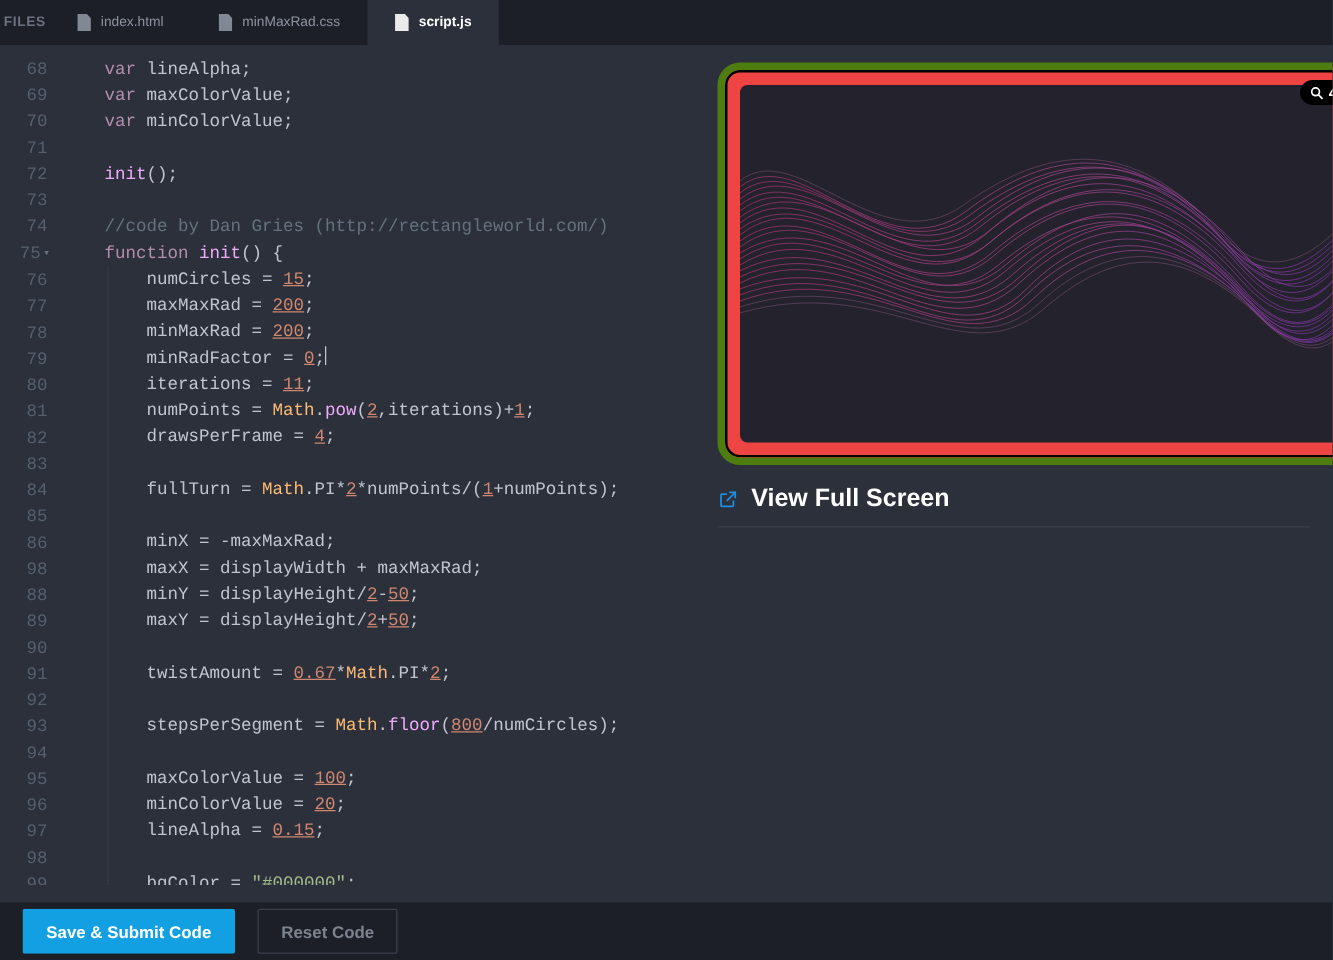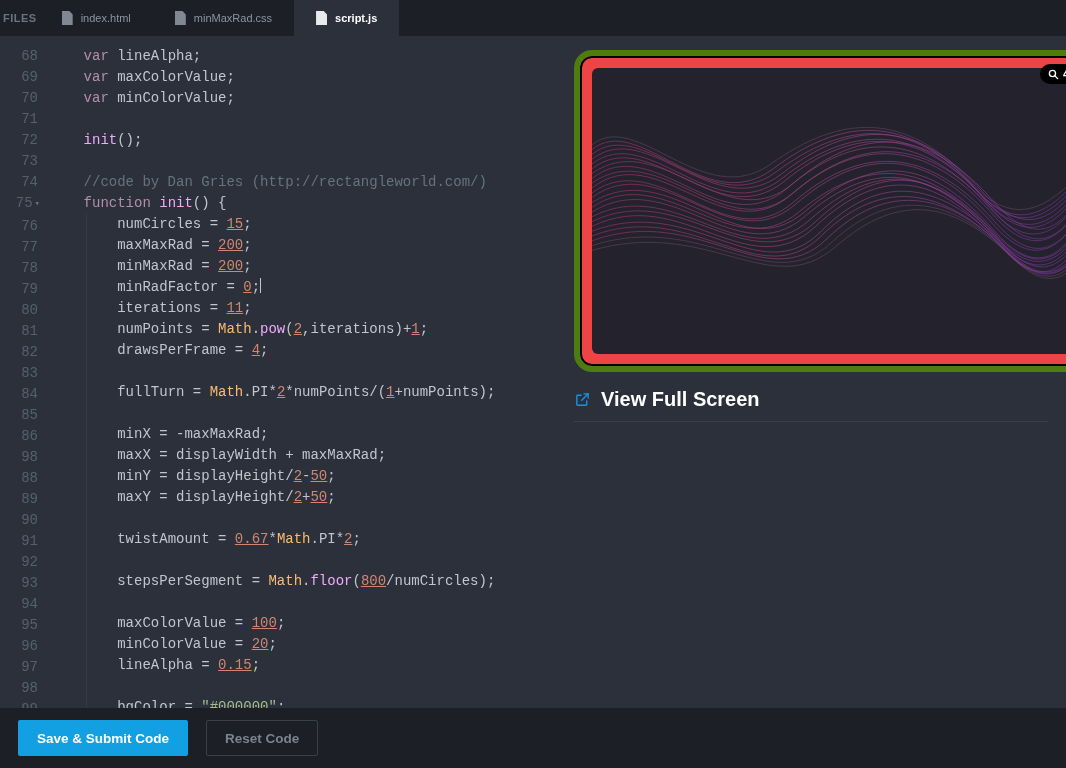--- a/index.html
+++ b/index.html
@@ -151,21 +151,21 @@
     font-size:20px;
     font-weight:bold;
     cursor:pointer;
   }
   .fullscreen-row svg { width:17px; height:17px; stroke:#1a8fe3; }
 
   
   .bottombar {
     position:absolute;
     left:0; right:0; bottom:0;
-    height:60px;
+    height:46px;
     background:#1c1f26;
     display:flex;
     align-items:center;
     padding:0 18px;
     gap:18px;
   }
   .btn {
     height:36px;
     padding:0 18px;
     border-radius:2px;

